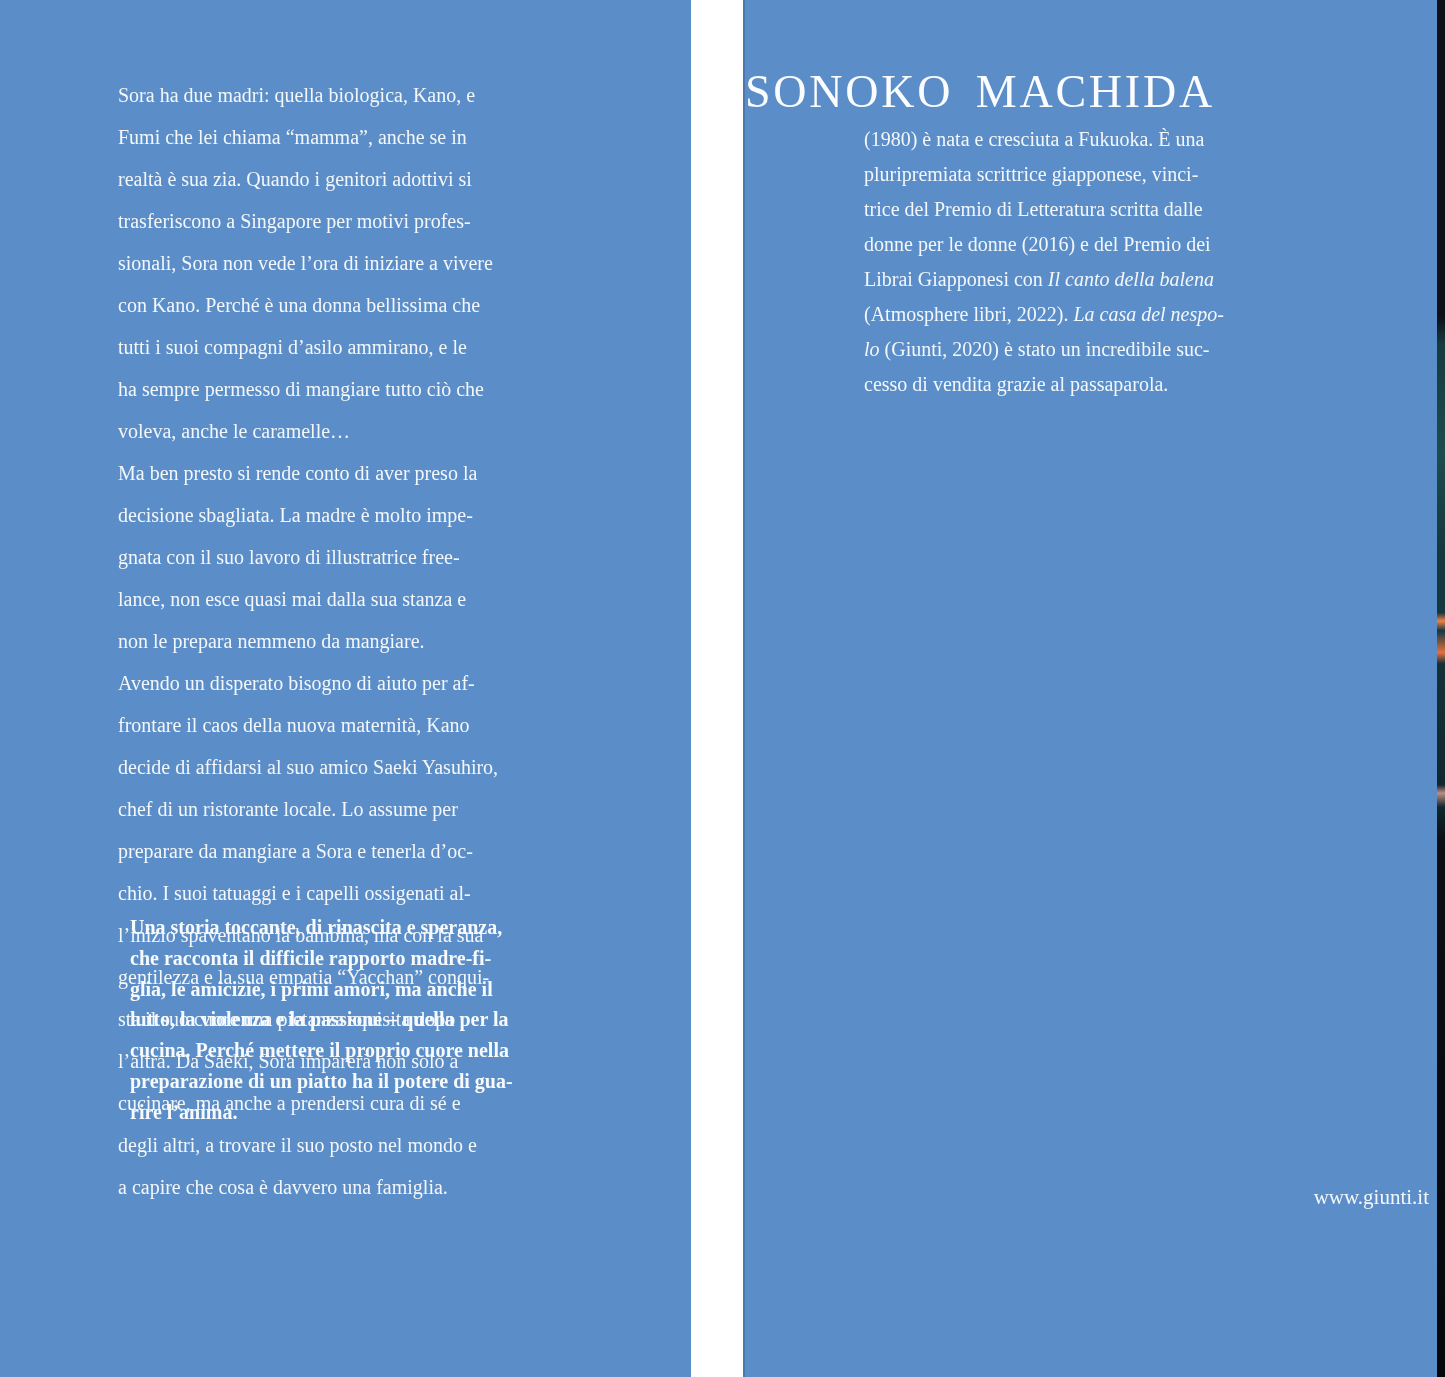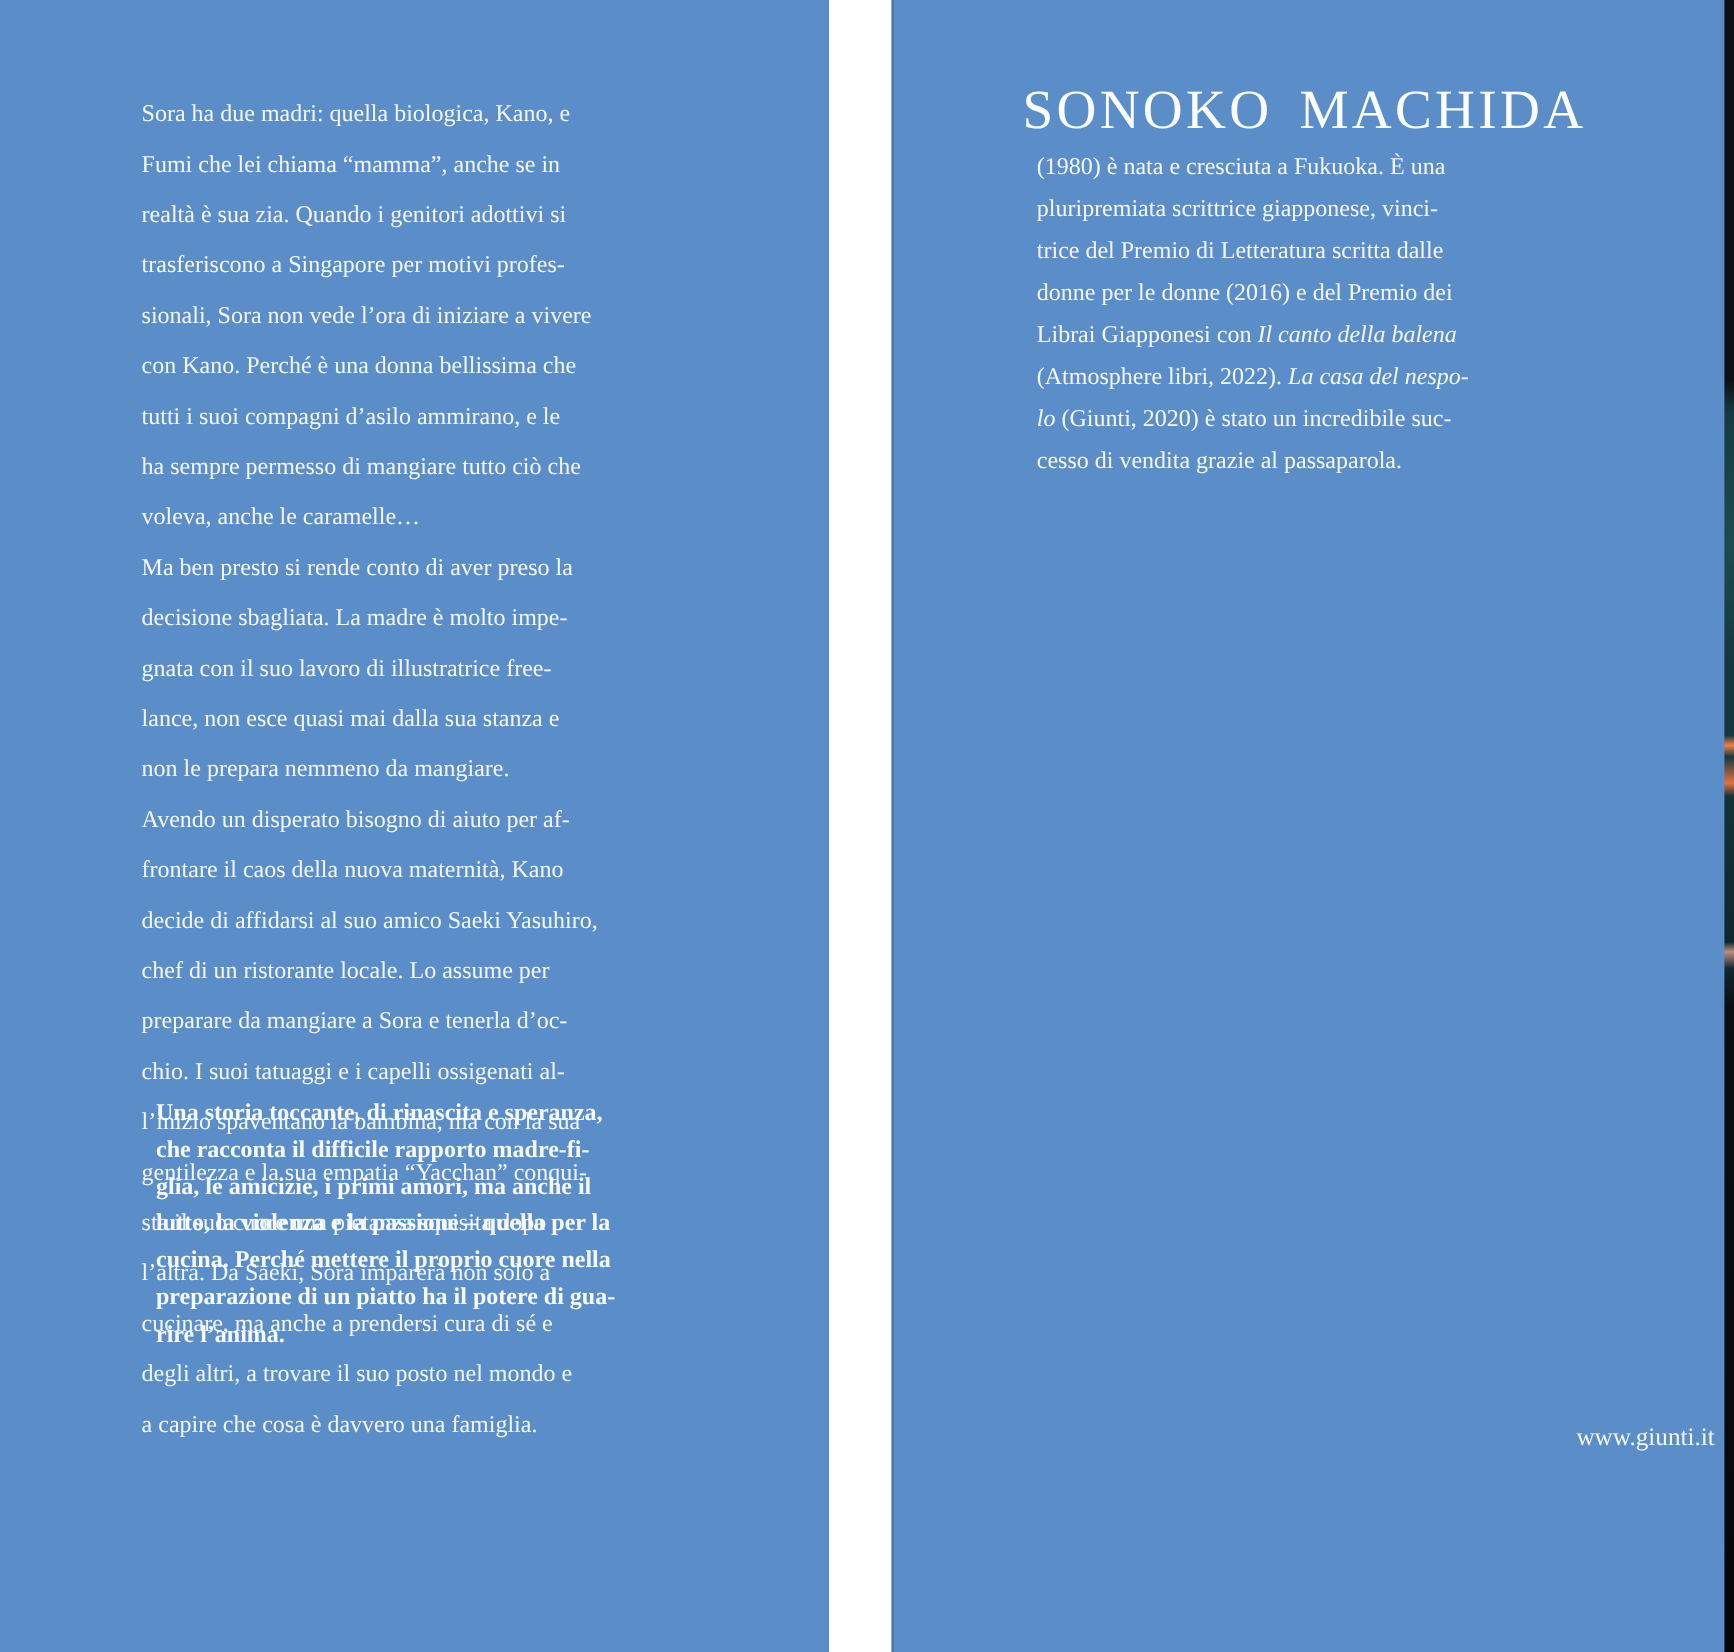--- a/index.html
+++ b/index.html
@@ -49,21 +49,21 @@
     color: #f7fafc;
     font-size: 20px; line-height: 30.8px;
     font-weight: 700;
     white-space: pre-line;
   }
 
   
   .author-name {
     position: absolute; left: 0; right: 10px; top: 66px;
     margin: 0;
-    text-align: center;
+    text-align: left;
     color: #fafcfe;
     font-size: 46px; line-height: 52px;
     font-weight: 400;
     letter-spacing: 0.06em;
     word-spacing: 0.18em;
   }
   .bio {
     position: absolute; left: 119px; top: 122px; width: 455px;
     margin: 0;
     color: #f4f7fa;

